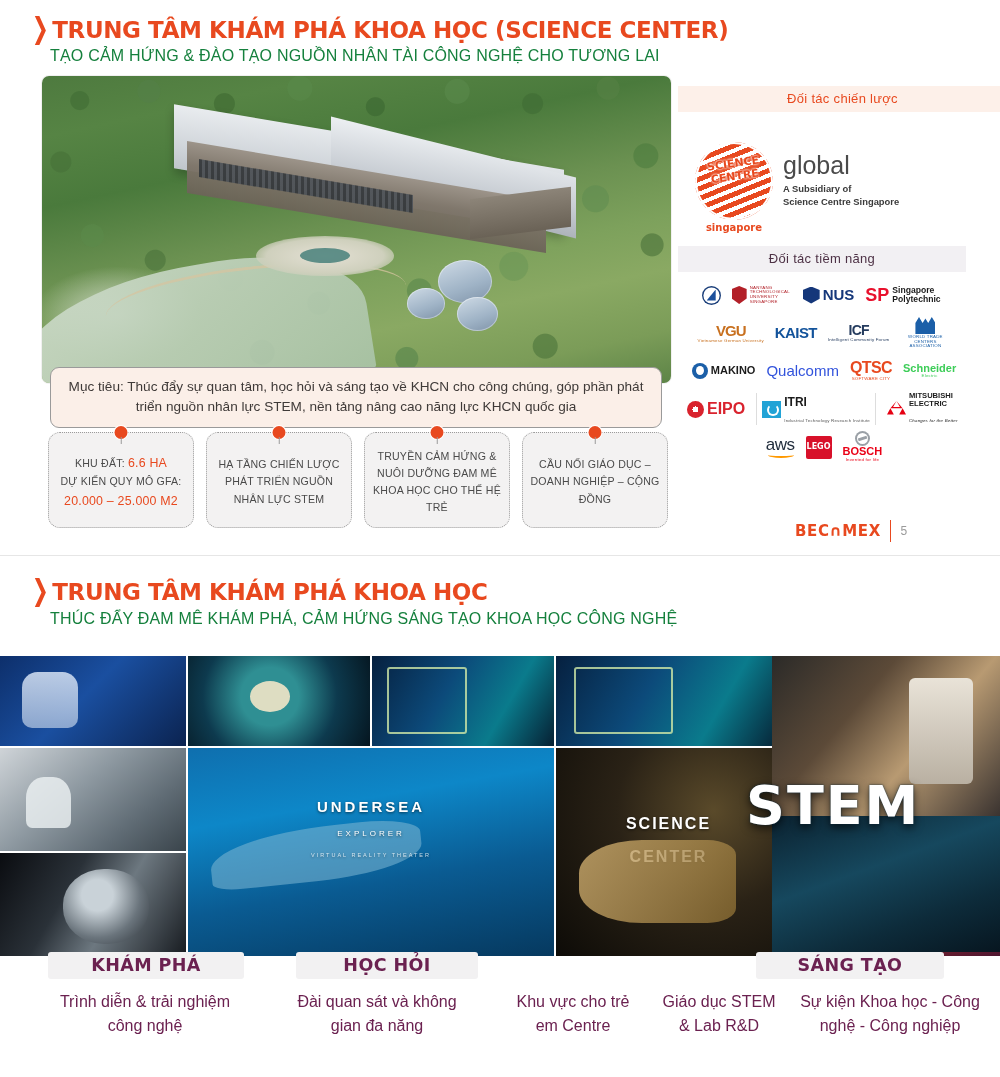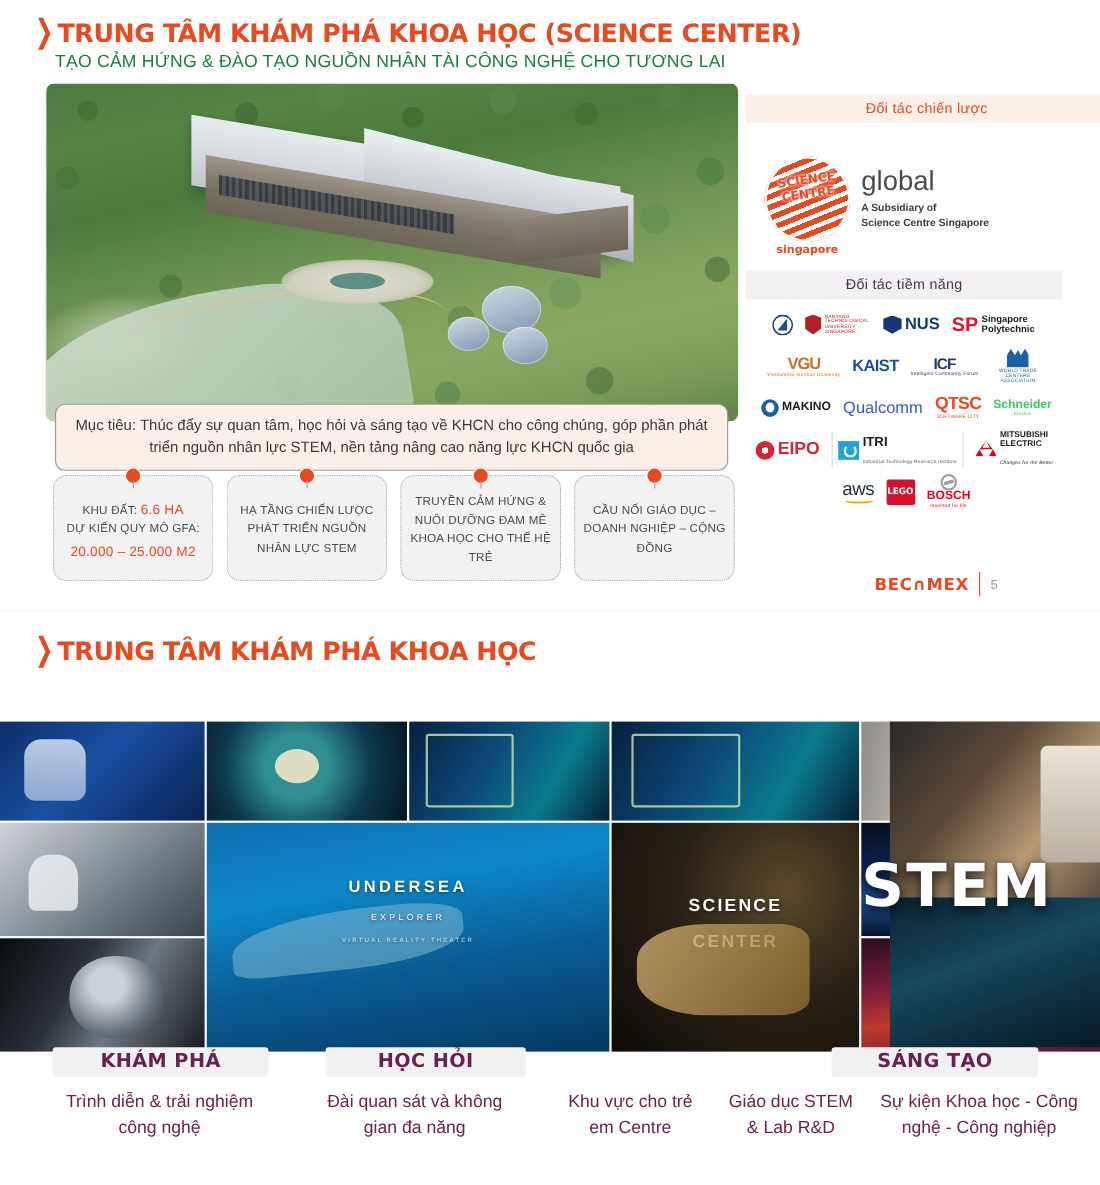--- a/index.html
+++ b/index.html
@@ -533,20 +533,21 @@
     <span class="bec-num">5</span>
   </div>
 
   <div class="sep" style="top:555px;"></div>
 </div>
 
 <div class="slide slide2">
 
   <div class="hdr" style="left:28px;top:20px;">
     <span class="arrow">❯</span><h1>TRUNG TÂM KHÁM PHÁ KHOA HỌC</h1>
+    <h2 style="margin-left:22px;margin-top:5px;">THÚC ĐẨY ĐAM MÊ KHÁM PHÁ, CẢM HỨNG SÁNG TẠO KHOA HỌC CÔNG NGHỆ</h2>
   </div>
 
   <div style="position:absolute;left:0;top:100px;width:1000px;height:296px;">
     <div class="collage">
       <div class="ph p-astro"></div>
       <div class="ph p-globe"></div>
       <div class="ph p-vr"></div>
       <div class="ph p-vr" style="grid-column:4;"></div>
       <div class="ph p-hall" style="grid-column:5;"></div>
 
@@ -567,21 +568,21 @@
 
       <div class="ph p-inf" style="grid-column:5;grid-row:2;">
         <div class="glow"></div>
         <div class="cap cap-inf0">SPACE EXPLORERS</div>
         <div class="cap cap-inf1">THE INFINITE</div>
         <div class="cap cap-inf2">AN IMMERSIVE EXPERIENCE</div>
       </div>
       <div class="ph p-robot" style="grid-column:5;grid-row:3;"></div>
     </div>
 
-    <div style="position:absolute;right:0;top:0;width:191px;height:296px;">
+    <div style="position:absolute;right:0;top:0;width:228px;height:296px;">
       <div class="ph p-lego" style="position:absolute;left:0;top:0;width:228px;height:160px;"></div>
       <div class="ph p-stem" style="position:absolute;left:0;top:160px;width:228px;height:136px;"></div>
       <div class="cap cap-stem" style="position:absolute;left:-26px;width:254px;top:118px;">STEM</div>
     </div>
   </div>
 </div>
 
 <div class="btm-heads">
   <div class="bh" style="left:48px;width:196px;">KHÁM PHÁ</div>
   <div class="bh" style="left:296px;width:182px;">HỌC HỎI</div>

